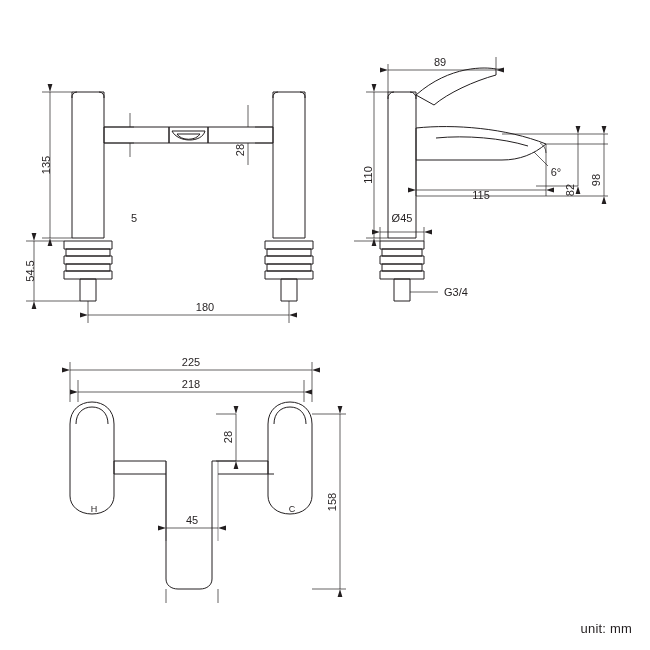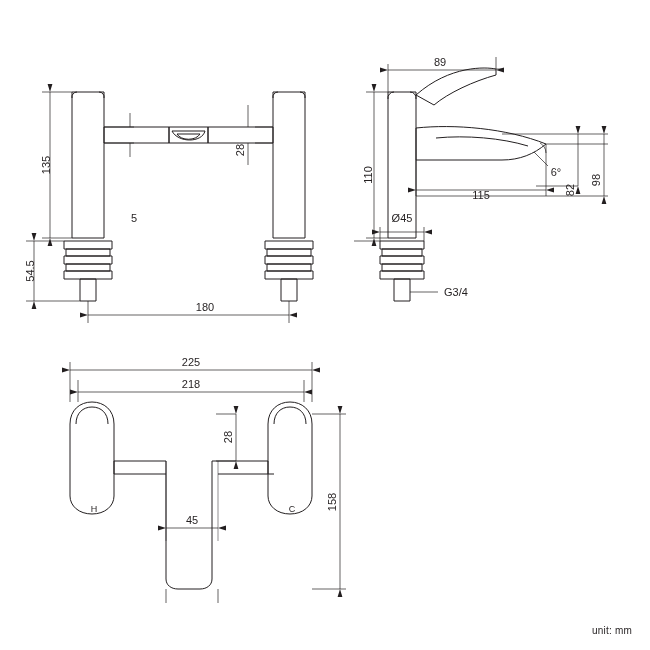--- a/index.html
+++ b/index.html
@@ -19,21 +19,21 @@
     position: absolute;
     left: 0;
     top: 0;
     width: 650px;
     height: 650px;
   }
   .unit-label {
     position: absolute;
     right: 18px;
     bottom: 14px;
-    font-size: 10px;
+    font-size: 13px;
     font-family: "Liberation Sans", sans-serif;
     color: #231f20;
     letter-spacing: 0.2px;
   }
   svg text {
     font-family: "Liberation Sans", sans-serif;
     fill: #231f20;
   }
 </style>
 </head>

